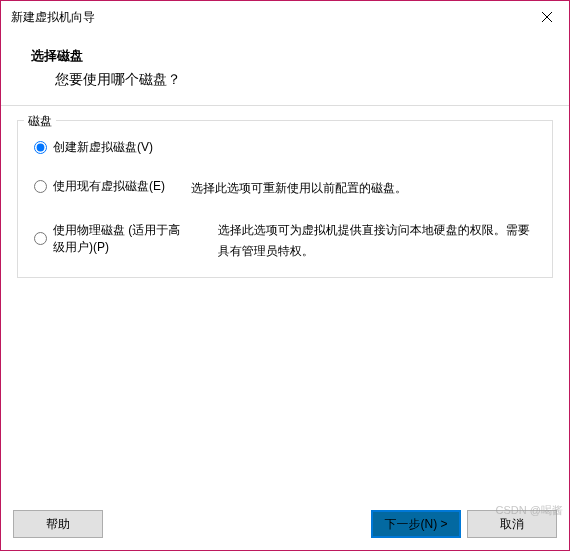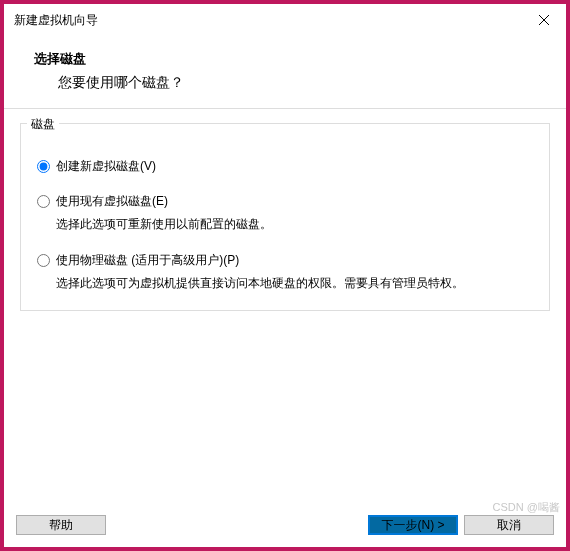--- a/index.html
+++ b/index.html
@@ -6,21 +6,21 @@
   body {
     margin: 0;
     font-family: "Microsoft YaHei", "Segoe UI", sans-serif;
     font-size: 12px;
     background: #fff;
     color: #000;
   }
   .window {
     width: 570px;
     height: 551px;
-    border: 4px solid #be185d;
+    border: 1px solid #be185d;
     display: flex;
     flex-direction: column;
     position: relative;
   }
   .titlebar {
     display: flex;
     align-items: center;
     justify-content: space-between;
     height: 32px;
     padding: 0 0 0 10px;
@@ -55,38 +55,38 @@
     border-top: 1px solid #ddd;
     margin: 0;
   }
   .content {
     flex: 1;
     padding: 14px 16px 0 16px;
   }
   .fieldset {
     border: 1px solid #ddd;
     position: relative;
-    padding: 34px 16px 16px 16px;
+    padding: 18px 16px 16px 16px;
   }
   .legend {
     position: absolute;
     top: -8px;
     left: 6px;
     background: #fff;
     padding: 0 4px;
     font-size: 12px;
   }
   .radio-group {
     display: flex;
     flex-direction: column;
     gap: 18px;
   }
   .radio-item {
     display: flex;
-    flex-direction: column;
+    gap: 7px;
   }
   .radio-row {
     display: flex;
     align-items: center;
     gap: 6px;
     cursor: pointer;
   }
   .radio-row input[type="radio"] {
     margin: 0;
     width: 13px;
@@ -101,21 +101,21 @@
   .footer {
     display: flex;
     align-items: center;
     padding: 10px 12px 12px 12px;
     gap: 6px;
   }
   .footer-spacer {
     flex: 1;
   }
   .btn {
-    height: 20px;
+    height: 28px;
     min-width: 90px;
     font-size: 12px;
     font-family: inherit;
     background: #e1e1e1;
     border: 1px solid #adadad;
     cursor: pointer;
     padding: 0 10px;
   }
   .btn.help { min-width: 90px; }
   .btn.primary {

